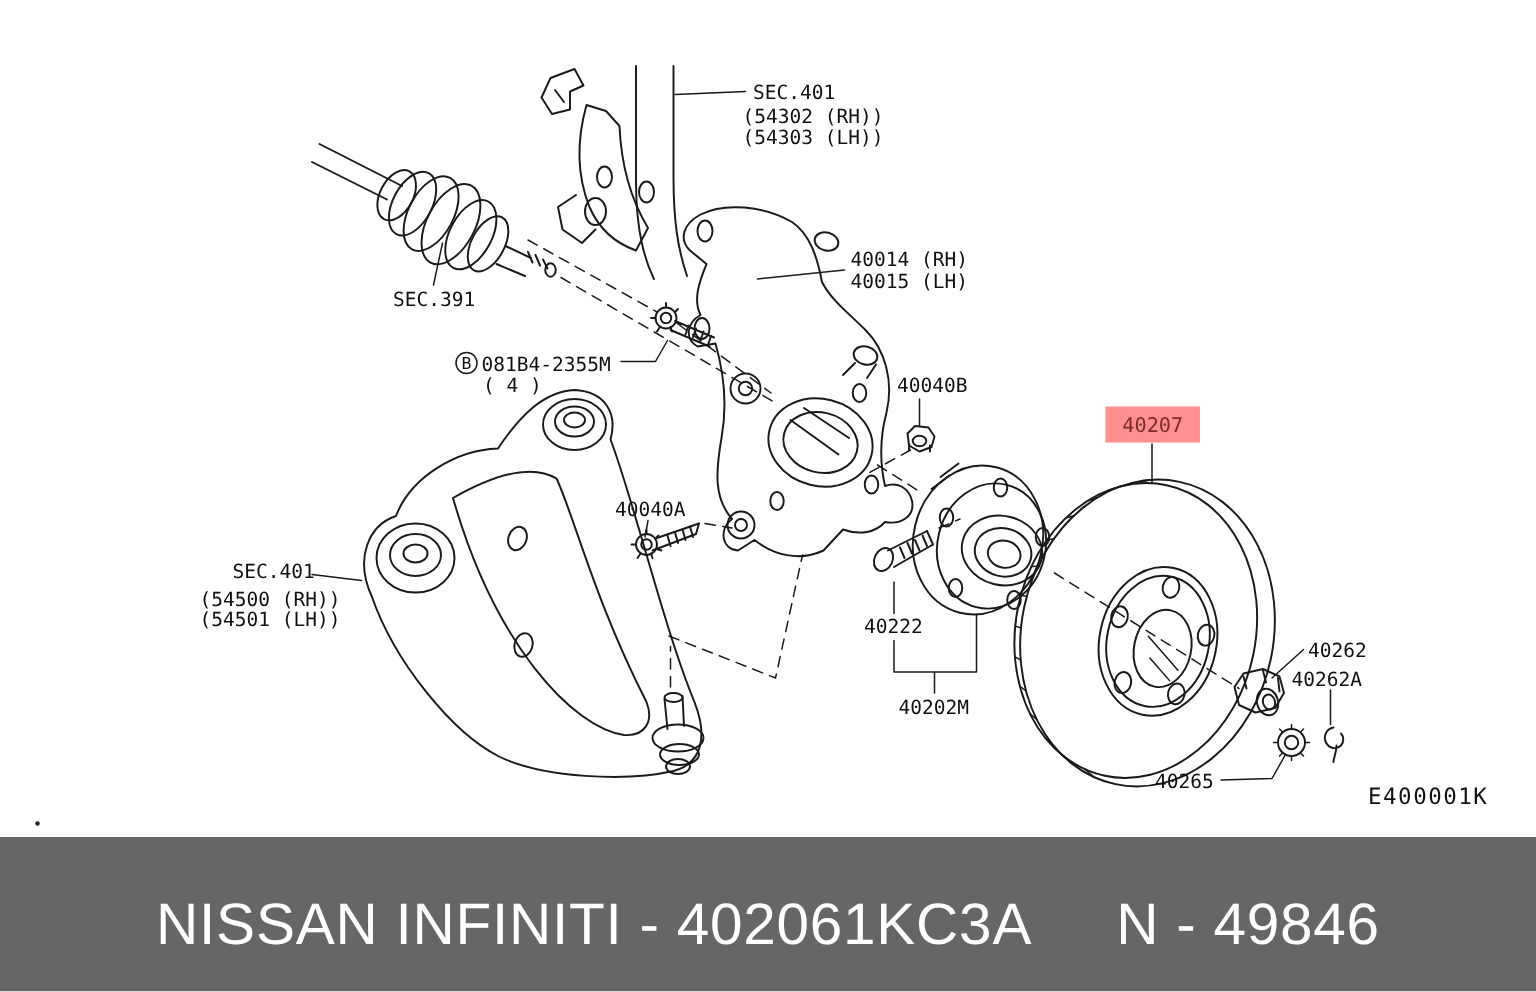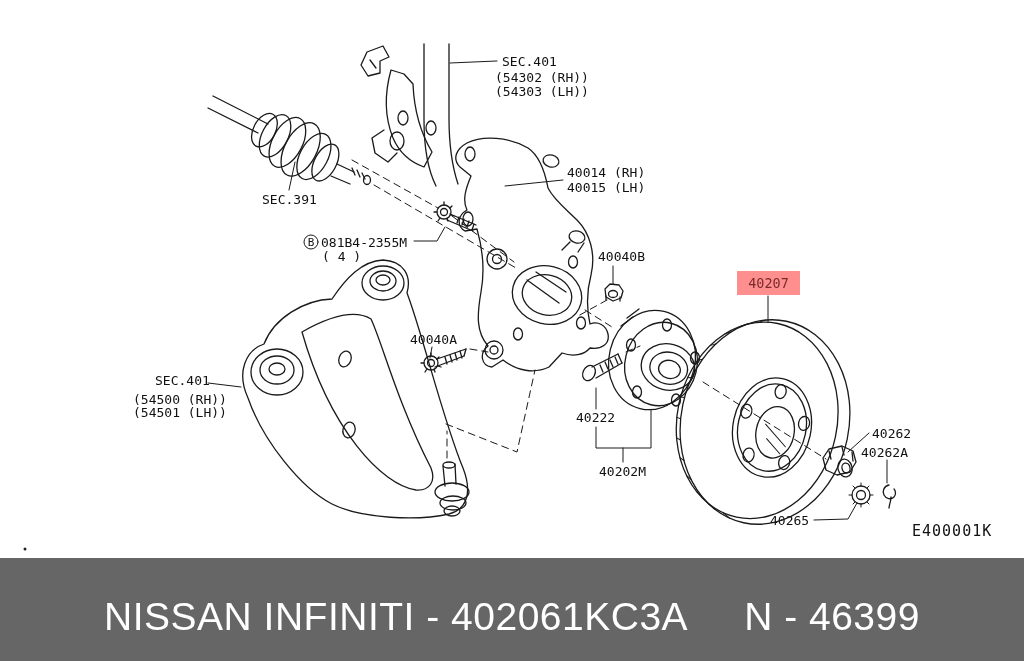--- a/index.html
+++ b/index.html
@@ -225,16 +225,16 @@
     <path d="M470,349 L488,352"></path>
     <path d="M585,310 L612,327"></path>
     <path d="M607,300 L578,316"></path>
     <path d="M626,352 L640,346"></path>
     <path d="M703,382 L826,459"></path>
   </g>
 </svg>
 
 <div id="footer">
   <span>NISSAN INFINITI - 402061KC3A</span>
-  <span>N - 46399</span>
+  <span>N - 49846</span>
 </div>
 
 </div>
 
 </body></html>

